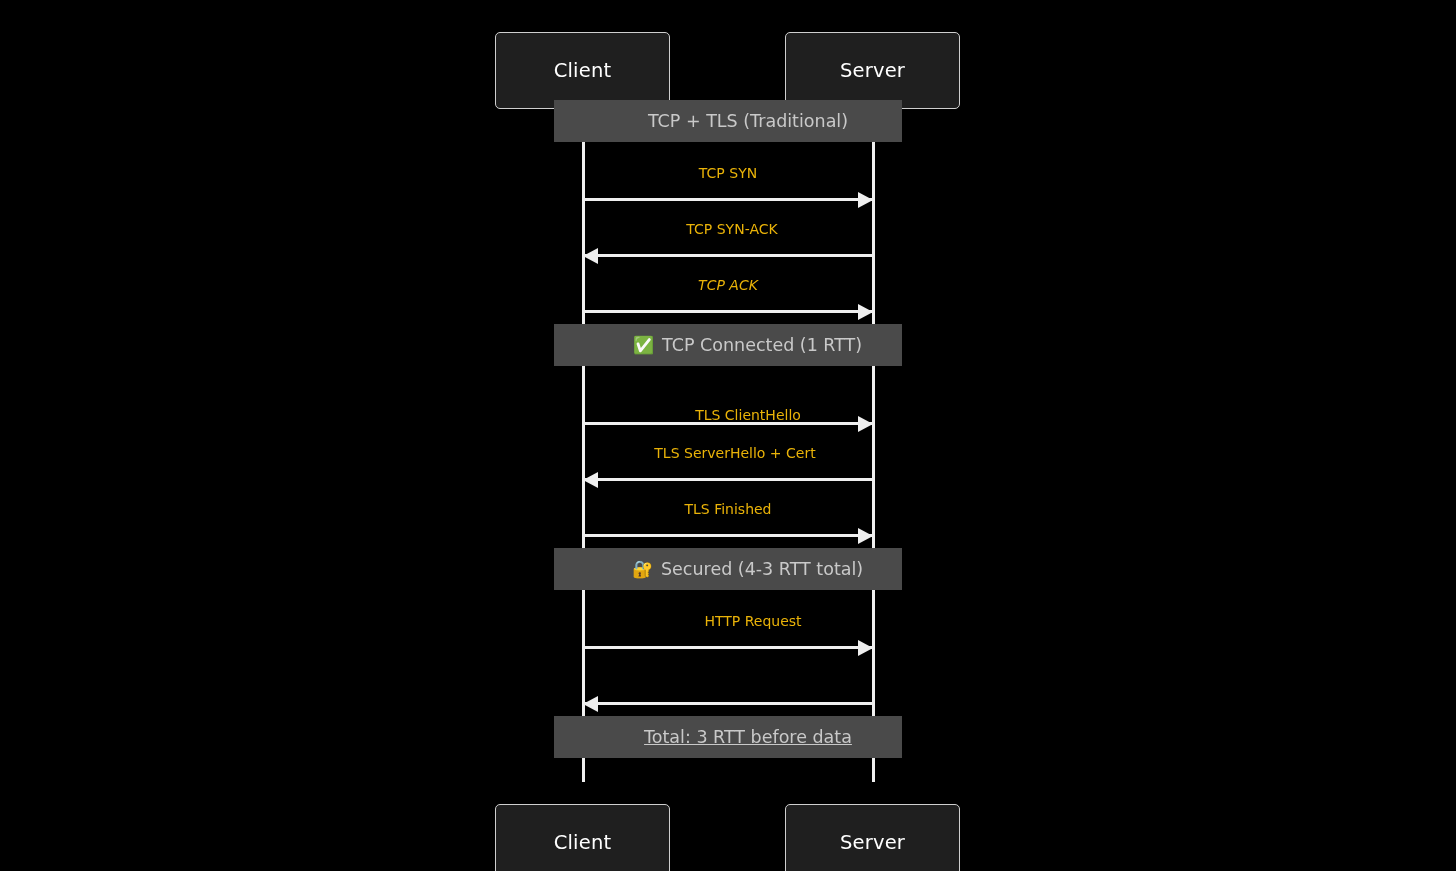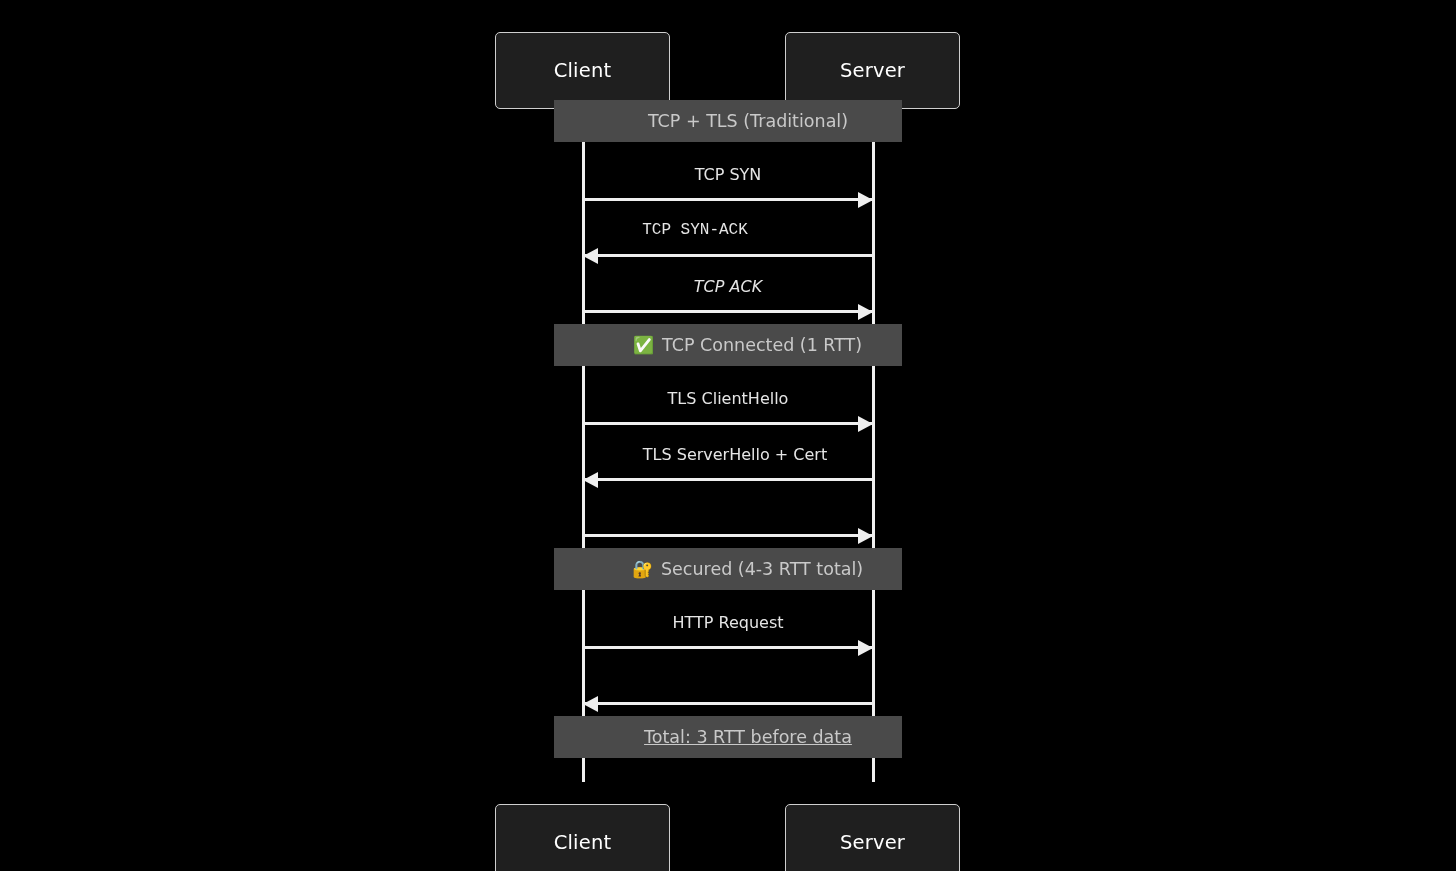--- a/index.html
+++ b/index.html
@@ -63,22 +63,22 @@
     font-size: 17px;
     margin-right: 7px;
     line-height: 1;
     display: inline-block;
   }
 
   
   .msg-label {
     position: absolute;
     text-align: center;
-    color: #e5e5e5;
-    font-size: 16px;
+    color: #eab308;
+    font-size: 14px;
     white-space: nowrap;
     z-index: 4;
   }
   .msg-line {
     position: absolute;
     height: 3px;
     background: #efefef;
     z-index: 3;
   }
   .arrowhead {
@@ -105,43 +105,44 @@
     <div class="lifeline" style="left: 581.5px; top: 87px; height: 695px;"></div>
     <div class="lifeline" style="left: 871.5px; top: 87px; height: 695px;"></div>
     <div class="note" style="top: 100px;">
       <span>TCP + TLS (Traditional)</span>
     </div>
     <div class="msg-line" style="left: 583px; width: 290px; top: 198px;"></div>
     <div class="arrowhead right" style="top: 191.5px; left: 858px;"></div>
     <div class="msg-label" style="left: 583px; width: 290px; top: 165px;">TCP SYN</div>
     <div class="msg-line" style="left: 583px; width: 290px; top: 254px;"></div>
     <div class="arrowhead left" style="top: 247.5px; left: 583px;"></div>
-    <div class="msg-label" style="left: 550px; width: 290px; top: 221px; font-family: Liberation Mono, monospace;">TCP SYN-ACK</div>
+    <div class="msg-label" style="left: 587px; width: 290px; top: 221px;">TCP SYN-ACK</div>
     <div class="msg-line" style="left: 583px; width: 290px; top: 310px;"></div>
     <div class="arrowhead right" style="top: 303.5px; left: 858px;"></div>
     <div class="msg-label" style="left: 583px; width: 290px; top: 277px; font-style: italic;">TCP ACK</div>
     <div class="note" style="top: 324px;">
       <span class="emoji">✅</span>
       <span>TCP Connected (1 RTT)</span>
     </div>
     <div class="msg-line" style="left: 583px; width: 290px; top: 422px;"></div>
     <div class="arrowhead right" style="top: 415.5px; left: 858px;"></div>
-    <div class="msg-label" style="left: 583px; width: 290px; top: 389px;">TLS ClientHello</div>
+    <div class="msg-label" style="left: 583px; width: 290px; top: 407px; padding-left: 20px;">TLS ClientHello</div>
     <div class="msg-line" style="left: 583px; width: 290px; top: 478px;"></div>
     <div class="arrowhead left" style="top: 471.5px; left: 583px;"></div>
     <div class="msg-label" style="left: 590px; width: 290px; top: 445px;">TLS ServerHello + Cert</div>
     <div class="msg-line" style="left: 583px; width: 290px; top: 534px;"></div>
     <div class="arrowhead right" style="top: 527.5px; left: 858px;"></div>
+    <div class="msg-label" style="left: 583px; width: 290px; top: 501px;">TLS Finished</div>
     <div class="note" style="top: 548px;">
       <span class="emoji">🔐</span>
       <span>Secured (4-3 RTT total)</span>
     </div>
     <div class="msg-line" style="left: 583px; width: 290px; top: 646px;"></div>
     <div class="arrowhead right" style="top: 639.5px; left: 858px;"></div>
-    <div class="msg-label" style="left: 583px; width: 290px; top: 613px;">HTTP Request</div>
+    <div class="msg-label" style="left: 608px; width: 290px; top: 613px;">HTTP Request</div>
     <div class="msg-line" style="left: 583px; width: 290px; top: 702px;"></div>
     <div class="arrowhead left" style="top: 695.5px; left: 583px;"></div>
     <div class="note" style="top: 716px; text-decoration: underline;">
       <span>Total: 3 RTT before data</span>
     </div>
     <div class="actor" style="left: 495px; top: 10px;">
       <span>Client</span>
     </div>
     <div class="actor" style="left: 785px; top: 10px;">
       <span>Server</span>

